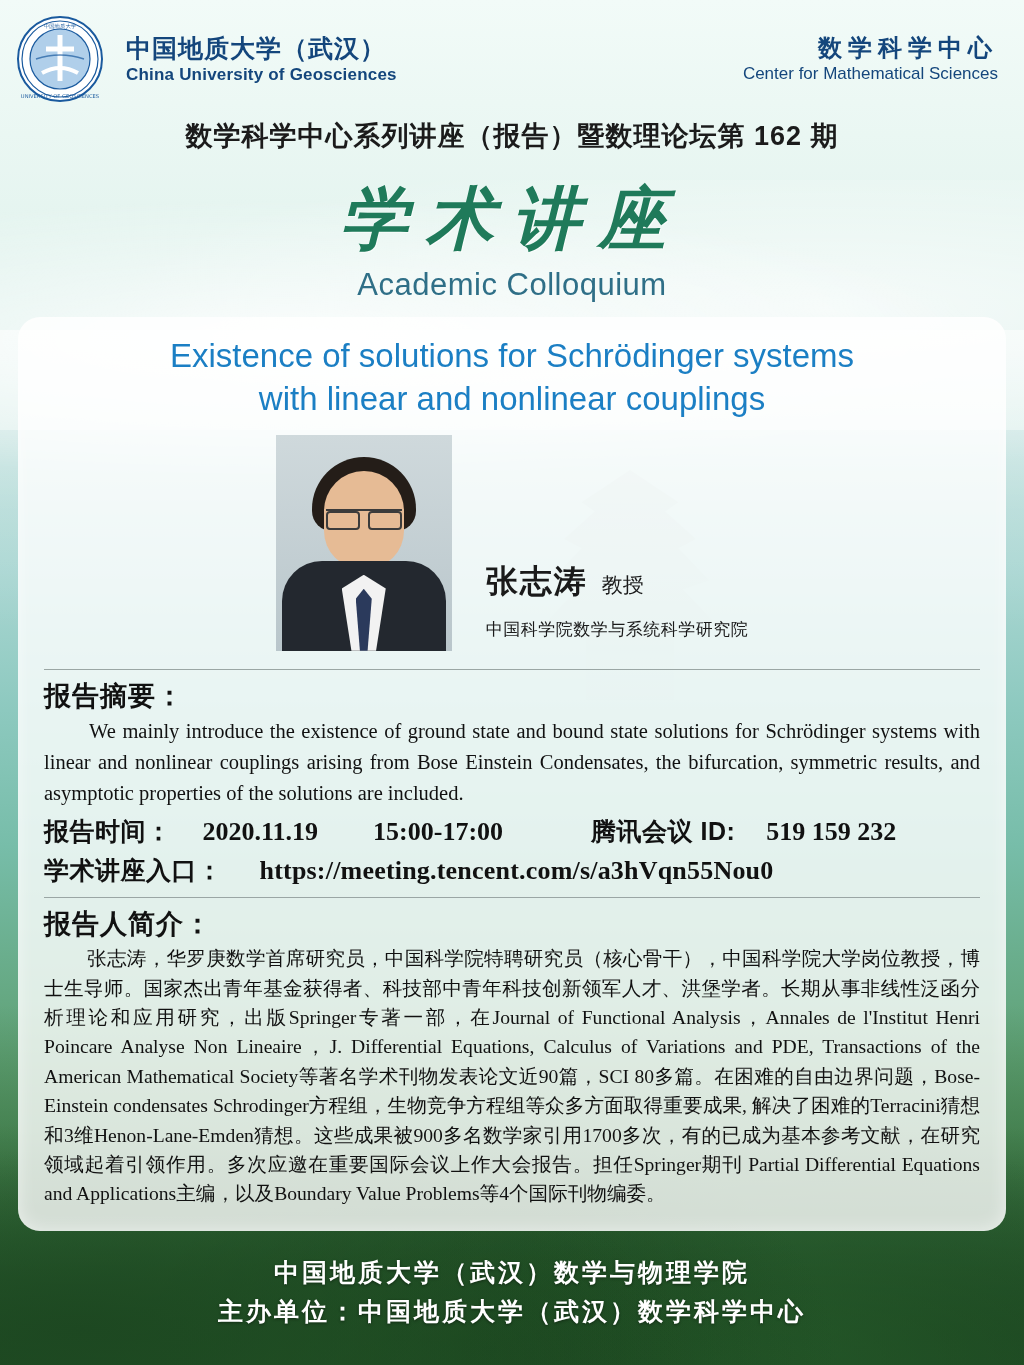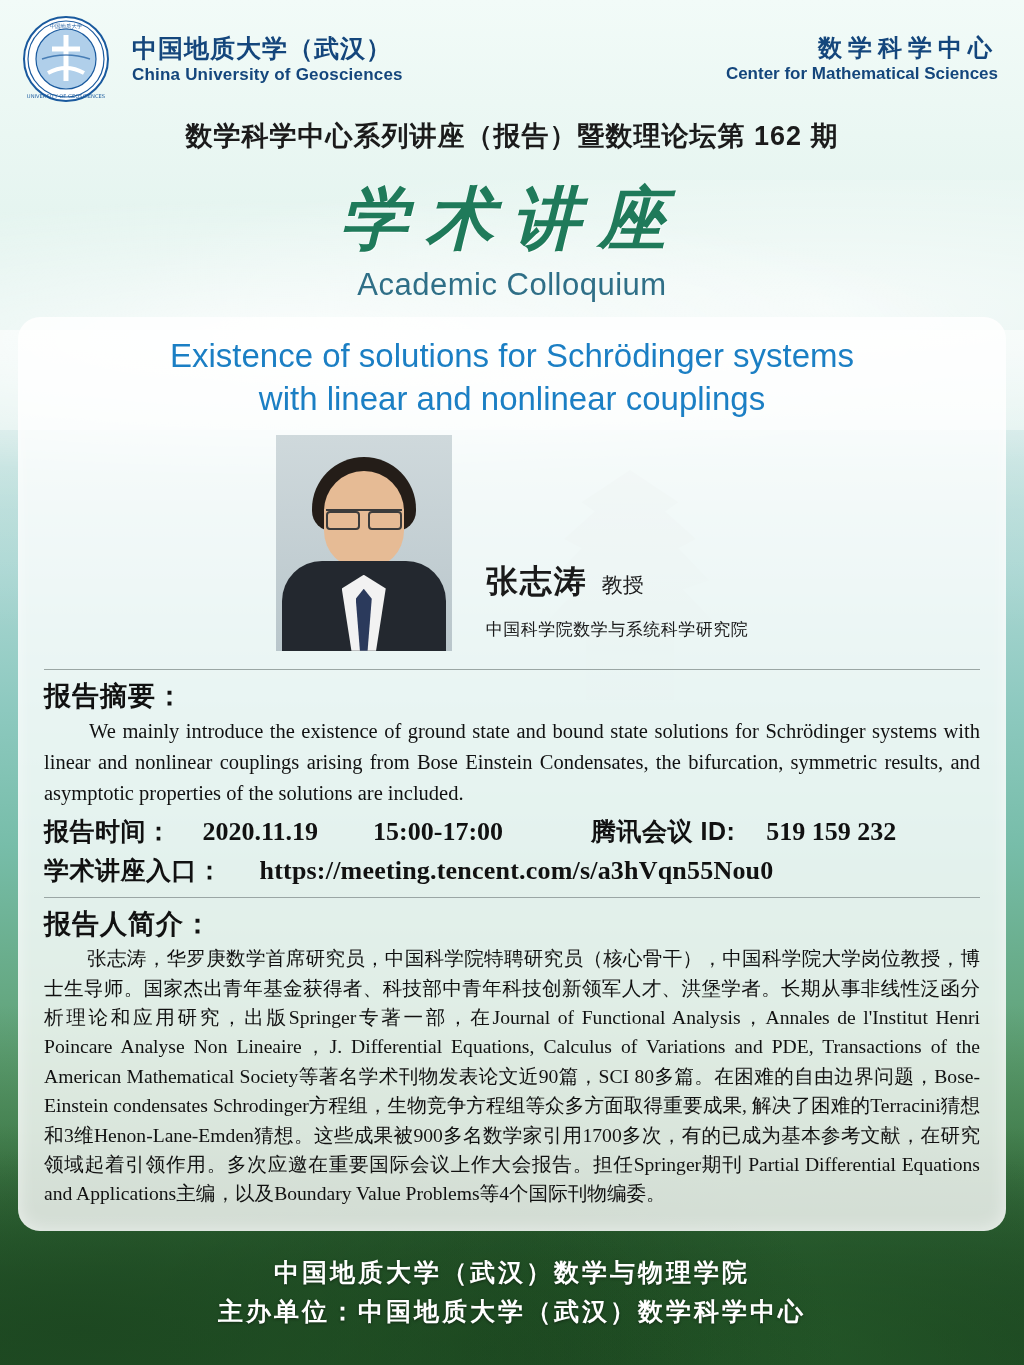--- a/index.html
+++ b/index.html
@@ -74,21 +74,21 @@
     position: absolute;
     left: 0; right: 0; top: 330px; height: 300px;
     background: linear-gradient(180deg, rgba(255,255,255,0.55) 0%, rgba(255,255,255,0.12) 60%, rgba(255,255,255,0) 100%);
   }
 
   
   .header {
     position: relative;
     display: flex;
     align-items: center;
-    padding: 26px 26px 0 22px;
+    padding: 26px 26px 0 16px;
     height: 92px;
     box-sizing: border-box;
   }
   .logo {
     width: 88px;
     height: 88px;
     flex: 0 0 88px;
     position: relative;
   }
   .logo svg { display: block; }
@@ -114,21 +114,21 @@
     line-height: 1.28;
   }
   .center-cn {
     font-size: 24px;
     font-weight: bold;
     color: #14467c;
     letter-spacing: 6px;
   }
   .center-en {
     font-size: 17px;
-    font-weight: bold;
+    font-weight: normal;
     color: #14467c;
   }
 
   
   .series-line {
     position: relative;
     text-align: center;
     margin-top: 26px;
     font-size: 27px;
     font-weight: bold;

